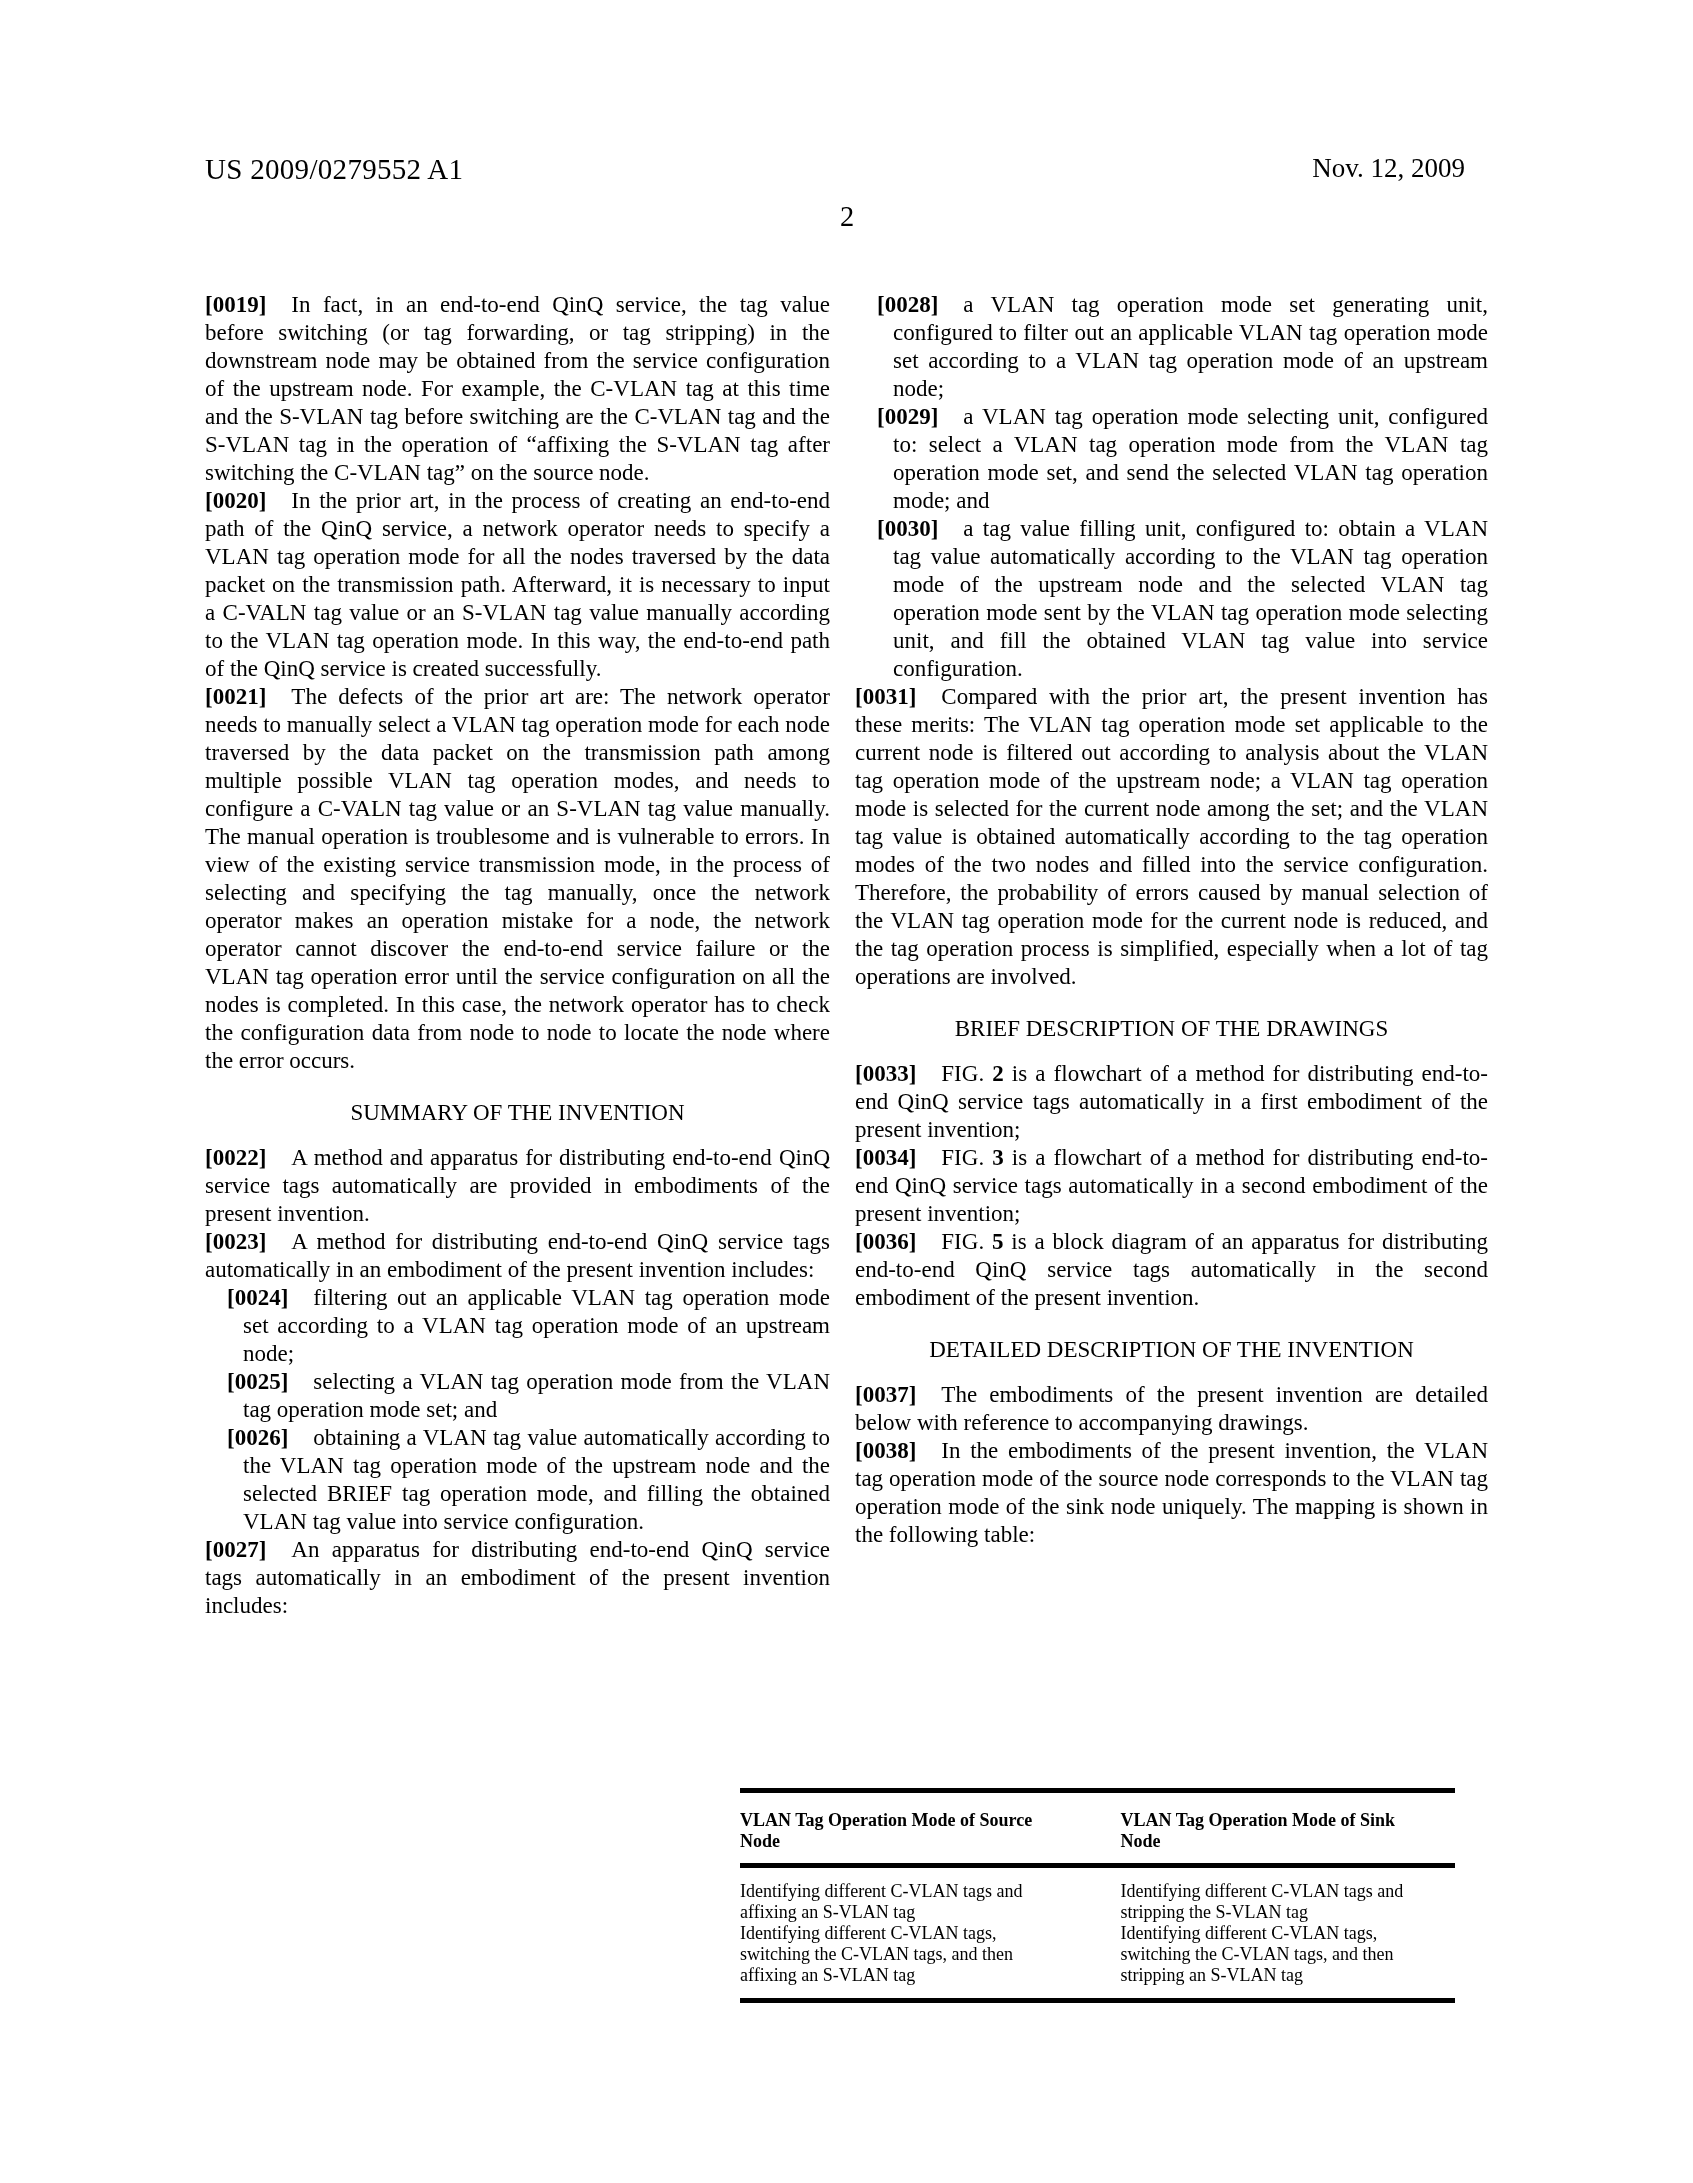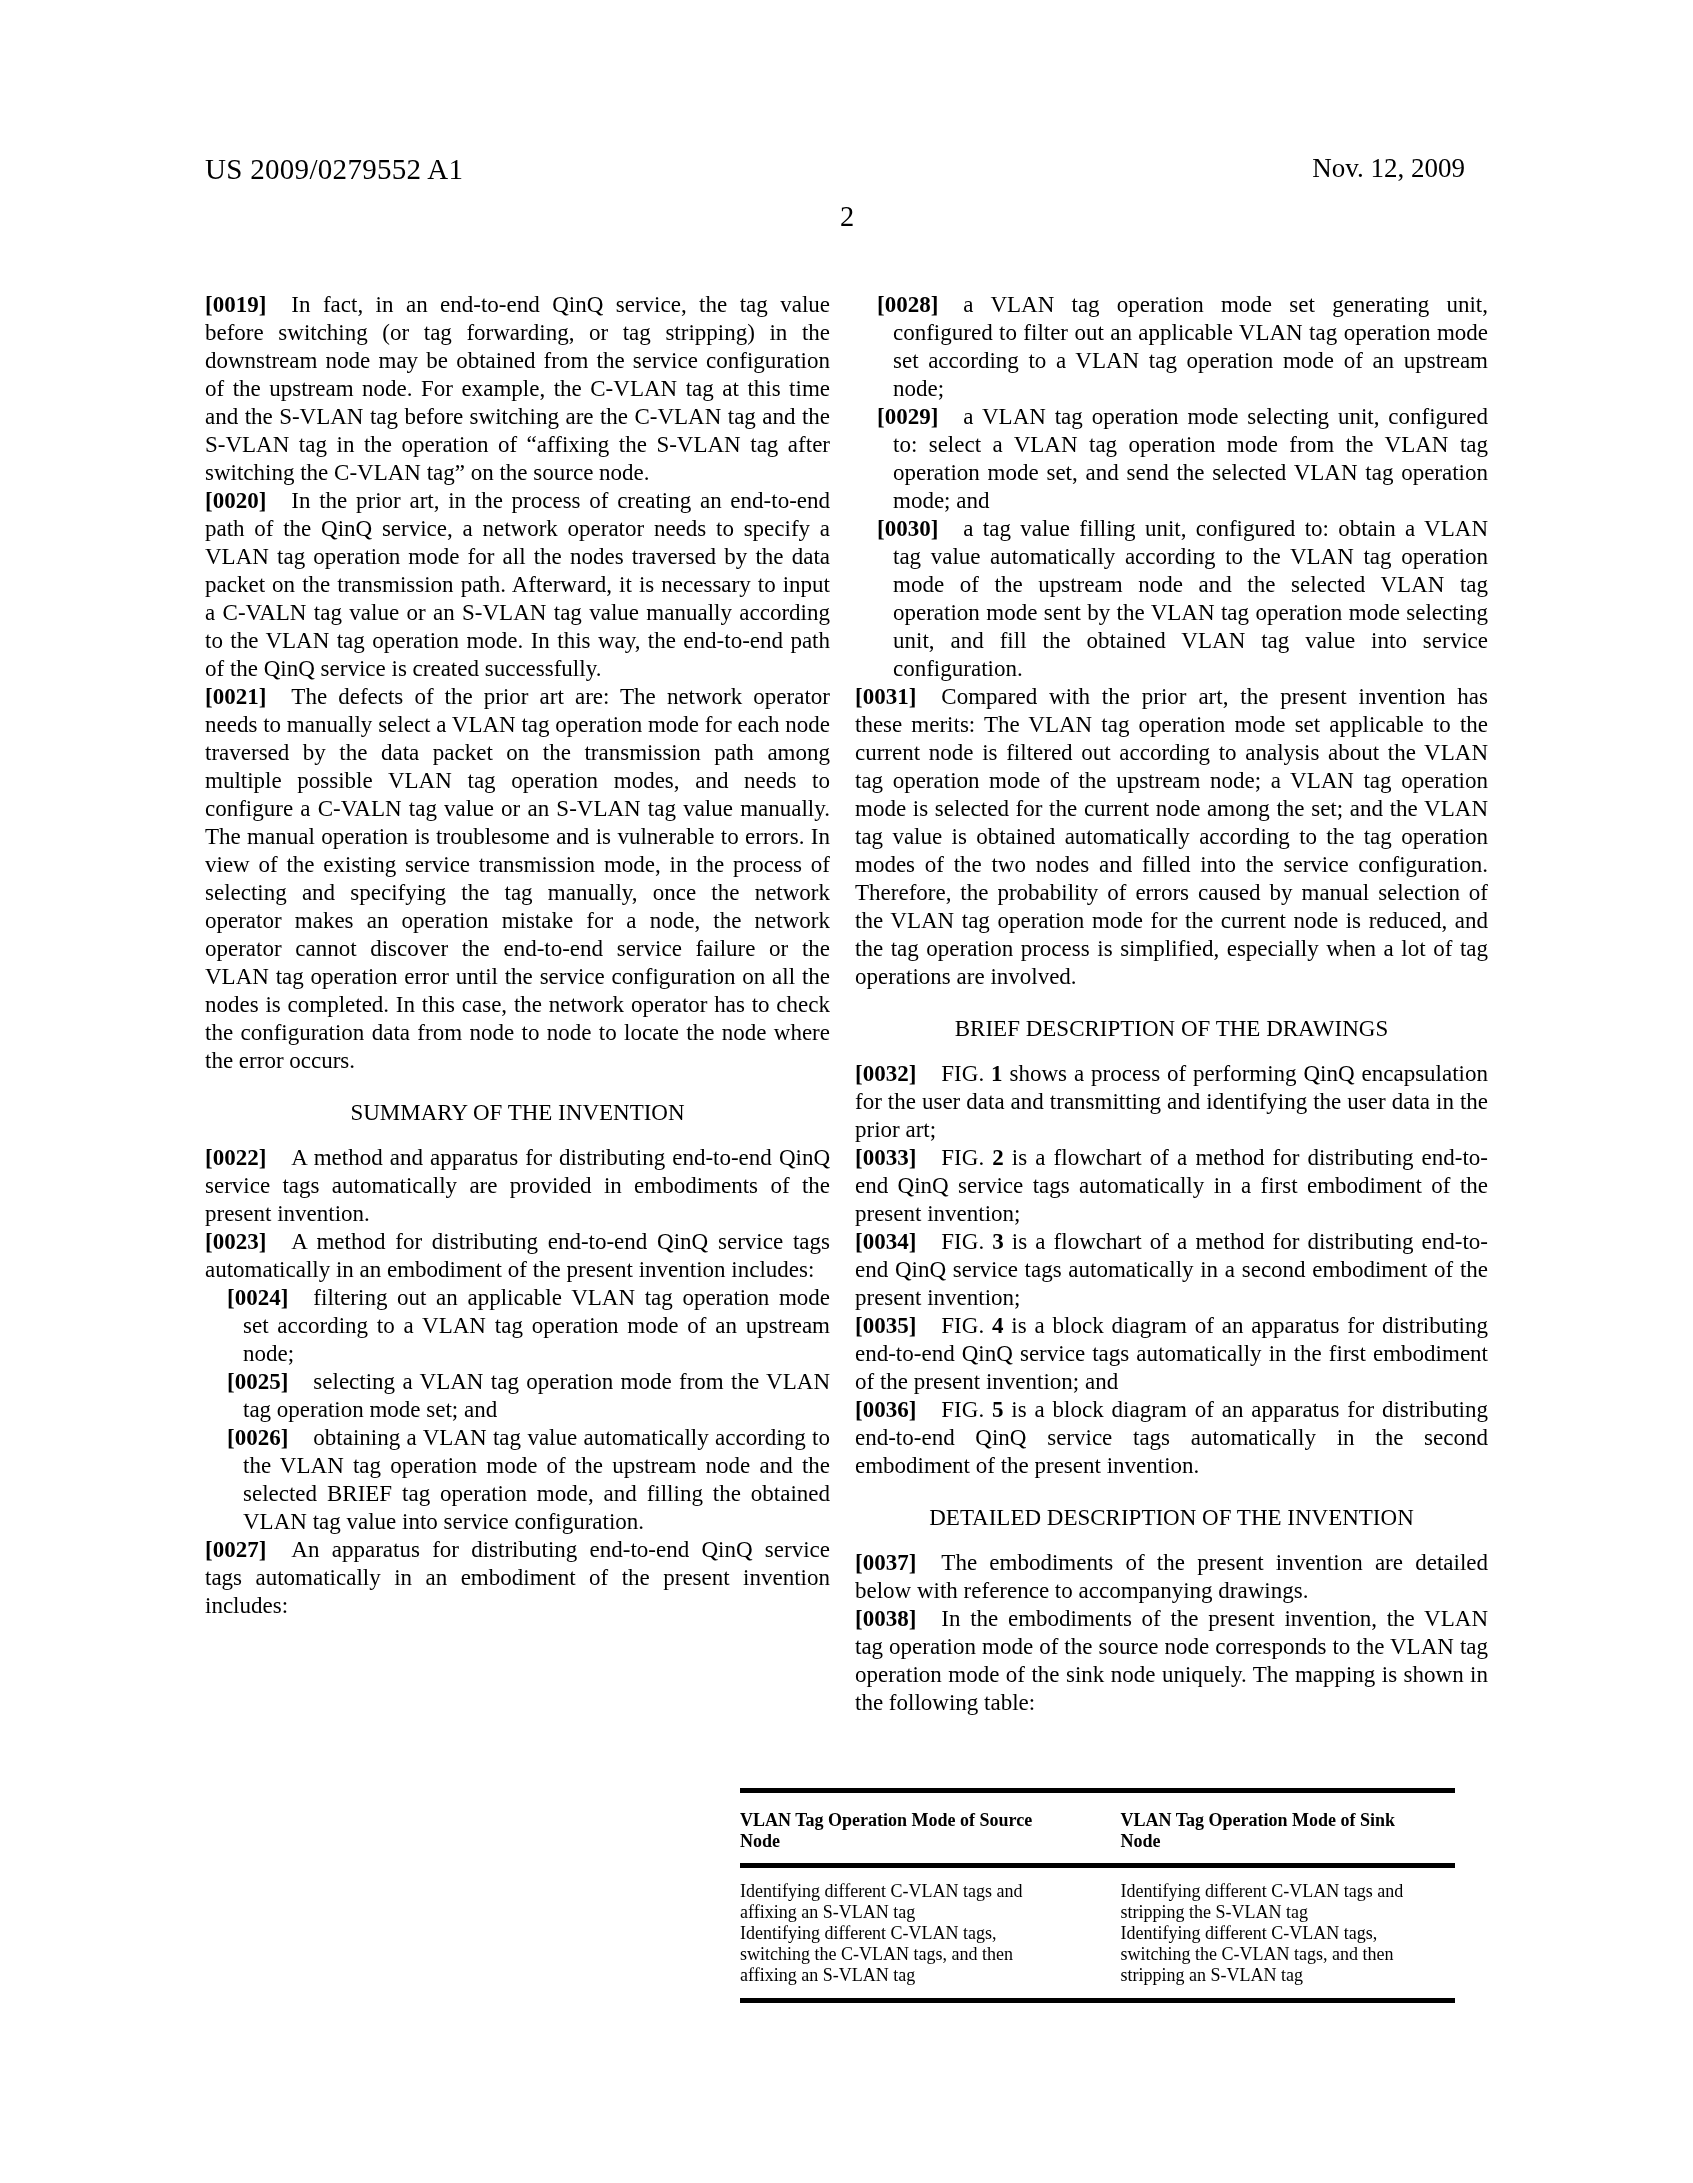--- a/index.html
+++ b/index.html
@@ -128,24 +128,22 @@
       <p class="para indent"><span class="ptag">[0026]</span><span>obtaining a VLAN tag value automatically according to the VLAN tag operation mode of the upstream node and the selected BRIEF tag operation mode, and filling the obtained VLAN tag value into service configuration.</span></p>
       <p class="para"><span class="ptag">[0027]</span><span>An apparatus for distributing end-to-end QinQ service tags automatically in an embodiment of the present invention includes:</span></p>
     </div>
 
   <div class="col" id="col-right">
       <p class="para indent"><span class="ptag">[0028]</span><span>a VLAN tag operation mode set generating unit, configured to filter out an applicable VLAN tag operation mode set according to a VLAN tag operation mode of an upstream node;</span></p>
       <p class="para indent"><span class="ptag">[0029]</span><span>a VLAN tag operation mode selecting unit, configured to: select a VLAN tag operation mode from the VLAN tag operation mode set, and send the selected VLAN tag operation mode; and</span></p>
       <p class="para indent"><span class="ptag">[0030]</span><span>a tag value filling unit, configured to: obtain a VLAN tag value automatically according to the VLAN tag operation mode of the upstream node and the selected VLAN tag operation mode sent by the VLAN tag operation mode selecting unit, and fill the obtained VLAN tag value into service configuration.</span></p>
       <p class="para"><span class="ptag">[0031]</span><span>Compared with the prior art, the present invention has these merits: The VLAN tag operation mode set applicable to the current node is filtered out according to analysis about the VLAN tag operation mode of the upstream node; a VLAN tag operation mode is selected for the current node among the set; and the VLAN tag value is obtained automatically according to the tag operation modes of the two nodes and filled into the service configuration. Therefore, the probability of errors caused by manual selection of the VLAN tag operation mode for the current node is reduced, and the tag operation process is simplified, especially when a lot of tag operations are involved.</span></p>
       <div class="sec-heading">BRIEF DESCRIPTION OF THE DRAWINGS</div>
-      <p class="para"><span class="ptag">[0032]</span><span>FIG. </span><span class="bold">1</span><span> shows a process of performing QinQ encapsulation for the user data and transmitting and identifying the user data in the prior art;</span></p>
       <p class="para"><span class="ptag">[0033]</span><span>FIG. </span><span class="bold">2</span><span> is a flowchart of a method for distributing end-to-end QinQ service tags automatically in a first embodiment of the present invention;</span></p>
       <p class="para"><span class="ptag">[0034]</span><span>FIG. </span><span class="bold">3</span><span> is a flowchart of a method for distributing end-to-end QinQ service tags automatically in a second embodiment of the present invention;</span></p>
-      <p class="para"><span class="ptag">[0035]</span><span>FIG. </span><span class="bold">4</span><span> is a block diagram of an apparatus for distributing end-to-end QinQ service tags automatically in the first embodiment of the present invention; and</span></p>
       <p class="para"><span class="ptag">[0036]</span><span>FIG. </span><span class="bold">5</span><span> is a block diagram of an apparatus for distributing end-to-end QinQ service tags automatically in the second embodiment of the present invention.</span></p>
       <div class="sec-heading">DETAILED DESCRIPTION OF THE INVENTION</div>
       <p class="para"><span class="ptag">[0037]</span><span>The embodiments of the present invention are detailed below with reference to accompanying drawings.</span></p>
       <p class="para"><span class="ptag">[0038]</span><span>In the embodiments of the present invention, the VLAN tag operation mode of the source node corresponds to the VLAN tag operation mode of the sink node uniquely. The mapping is shown in the following table:</span></p>
     </div>
 
   <div class="map-table-wrap">
     <table class="map-table">
       <colgroup>
         <col style="width: 380px">

